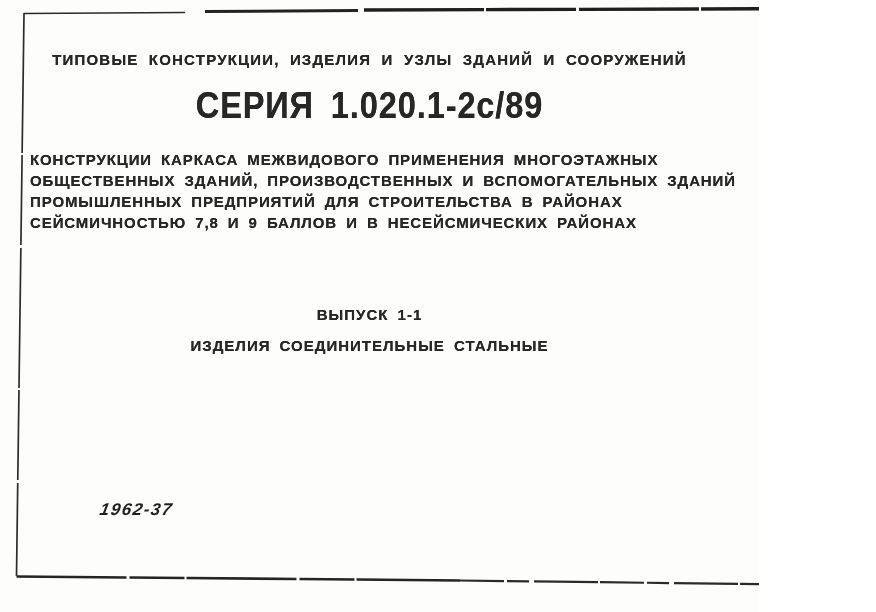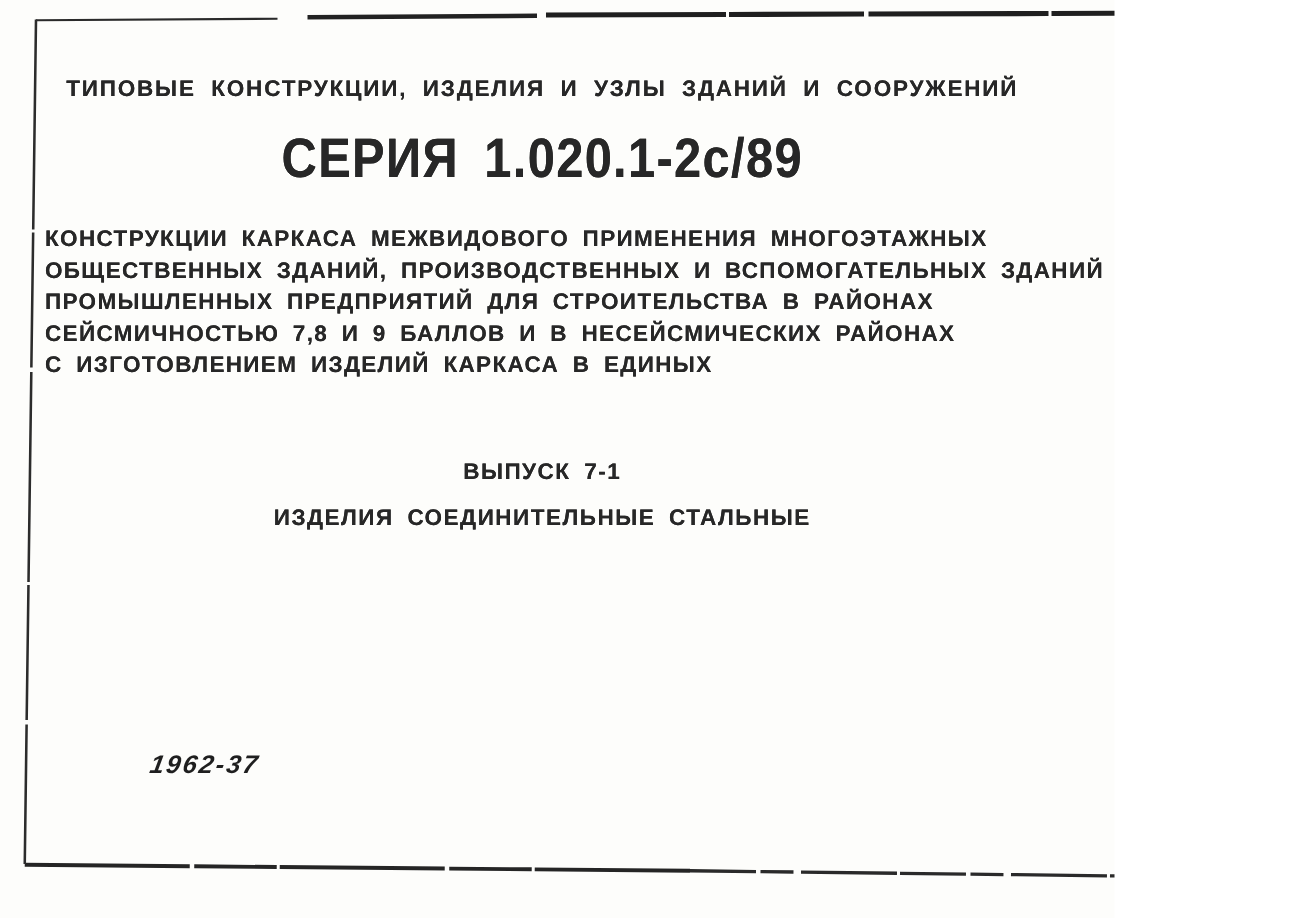--- a/index.html
+++ b/index.html
@@ -3,20 +3,21 @@
 <meta charset="utf-8">
 <style>
   html,body{margin:0;padding:0;background:#ffffff;}
   .scan{
     position:relative;
     width:743px;height:612px;
     background:#fdfdfb;
     overflow:hidden;
     font-family:"Liberation Sans", sans-serif;
     color:#262626;
+    padding-left:16px;
   }
   .frame{position:absolute;left:0;top:0;z-index:1;}
   .txt{
     position:absolute;left:18px;right:38px;
     text-align:center;
     font-weight:700;
     color:#272727;
     text-shadow:0 0 .4px #333;
     z-index:2;
     white-space:nowrap;
@@ -95,24 +96,23 @@
 
   <div class="txt header-line">ТИПОВЫЕ КОНСТРУКЦИИ, ИЗДЕЛИЯ И УЗЛЫ ЗДАНИЙ И СООРУЖЕНИЙ</div>
 
   <div class="txt series">СЕРИЯ 1.020.1-2с/89</div>
 
   <div class="desc">
     <div class="dline">КОНСТРУКЦИИ КАРКАСА МЕЖВИДОВОГО ПРИМЕНЕНИЯ МНОГОЭТАЖНЫХ</div>
     <div class="dline">ОБЩЕСТВЕННЫХ ЗДАНИЙ, ПРОИЗВОДСТВЕННЫХ И ВСПОМОГАТЕЛЬНЫХ ЗДАНИЙ</div>
     <div class="dline">ПРОМЫШЛЕННЫХ ПРЕДПРИЯТИЙ ДЛЯ СТРОИТЕЛЬСТВА В РАЙОНАХ</div>
     <div class="dline">СЕЙСМИЧНОСТЬЮ 7,8 И 9 БАЛЛОВ И В НЕСЕЙСМИЧЕСКИХ РАЙОНАХ</div>
-    <div class="dline">С ИЗГОТОВЛЕНИЕМ ИЗДЕЛИЙ КАРКАСА В ЕДИНЫХ</div>
   </div>
 
-  <div class="txt issue">ВЫПУСК 7-1</div>
+  <div class="txt issue">ВЫПУСК 1-1</div>
 
   <div class="txt sub1">ИЗДЕЛИЯ СОЕДИНИТЕЛЬНЫЕ СТАЛЬНЫЕ</div>
 
 
   <div class="handwritten">1962-37</div>
 
   <div class="watermark">gbi22.ru</div>
 
 </div>
 

